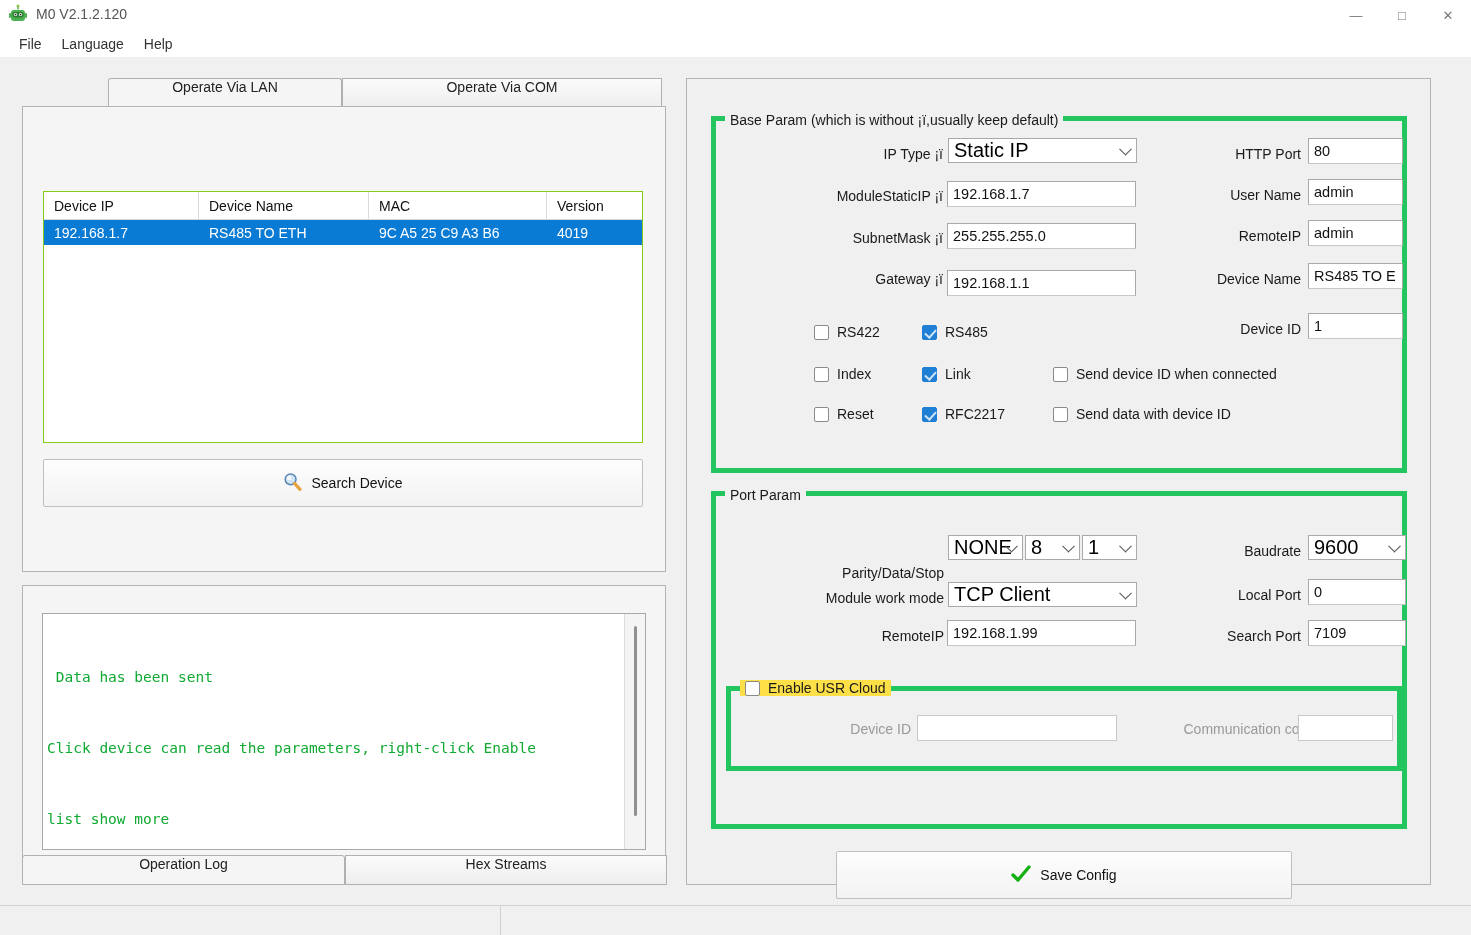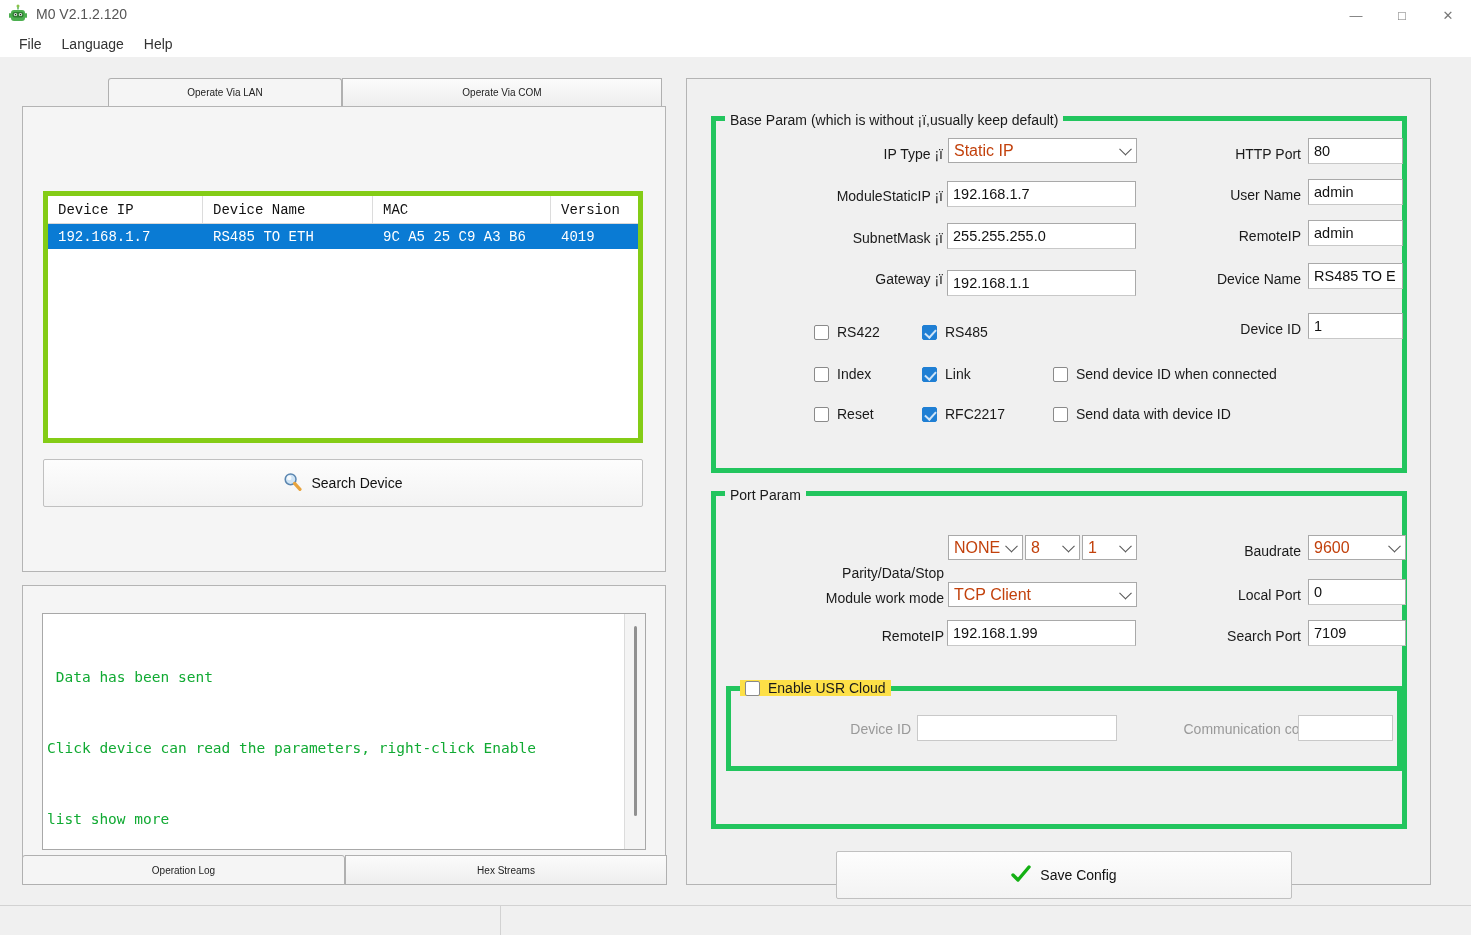--- a/index.html
+++ b/index.html
@@ -39,37 +39,36 @@
 
   
   .panel{
     position:absolute;
     background:#f5f5f5;
     border:1px solid #b4b4b4;
   }
   .tab-strip{ position:absolute; display:flex; }
   .tab{
     height:29px;
-    display:flex; align-items:center; justify-content:center;
-    font-size:10px; color:#222;
+    display:flex; align-items:flex-start; justify-content:center;
+    font-size:14px; color:#222;
     border:1px solid #b0b0b0;
     background:linear-gradient(#fbfbfb,#eeeeee);
   }
   .tab.active{
     background:#f5f5f5;
     border-bottom:1px solid #f5f5f5;
     border-top-left-radius:3px; border-top-right-radius:3px;
   }
 
   .tbl{
     position:absolute;
     background:#ffffff;
-    border:5px solid #84cc16;
+    border:1px solid #84cc16;
     overflow:hidden;
-    font-family:Liberation Mono, monospace;
   }
   .tbl-head{ display:flex; height:28px; border-bottom:1px solid #d8d8d8; }
   .th{
     display:flex; align-items:center;
     padding-left:10px;
     font-size:14px; color:#111;
     border-right:1px solid #dcdcdc;
     background:#ffffff;
   }
   .tbl-row{ display:flex; height:25px; background:#0a7bd4; color:#ffffff; }
@@ -128,23 +127,23 @@
     padding-left:5px;
     font-size:14.5px; color:#111;
     overflow:hidden; white-space:nowrap;
   }
   .fld.disabled{ background:#fff; border-color:#c9c9c9; }
 
   .sel{
     position:absolute;
     background:#ffffff;
     border:1px solid #a9a9a9;
-    display:flex; align-items:center;
+    display:flex; align-items:flex-end;
     padding-left:5px;
-    font-size:16px; color:#c2410c;
+    font-size:20px; color:#000000;
     white-space:nowrap;
   }
   .sel .arw{
     position:absolute; right:6px; top:50%; width:9px; height:9px;
     border-left:1.6px solid #555; border-bottom:1.6px solid #555;
     transform:translateY(-70%) rotate(-45deg);
   }
 
   .cb{ position:absolute; display:flex; align-items:center; gap:8px; font-size:14px; color:#1a1a1a; white-space:nowrap; }
   .box{

